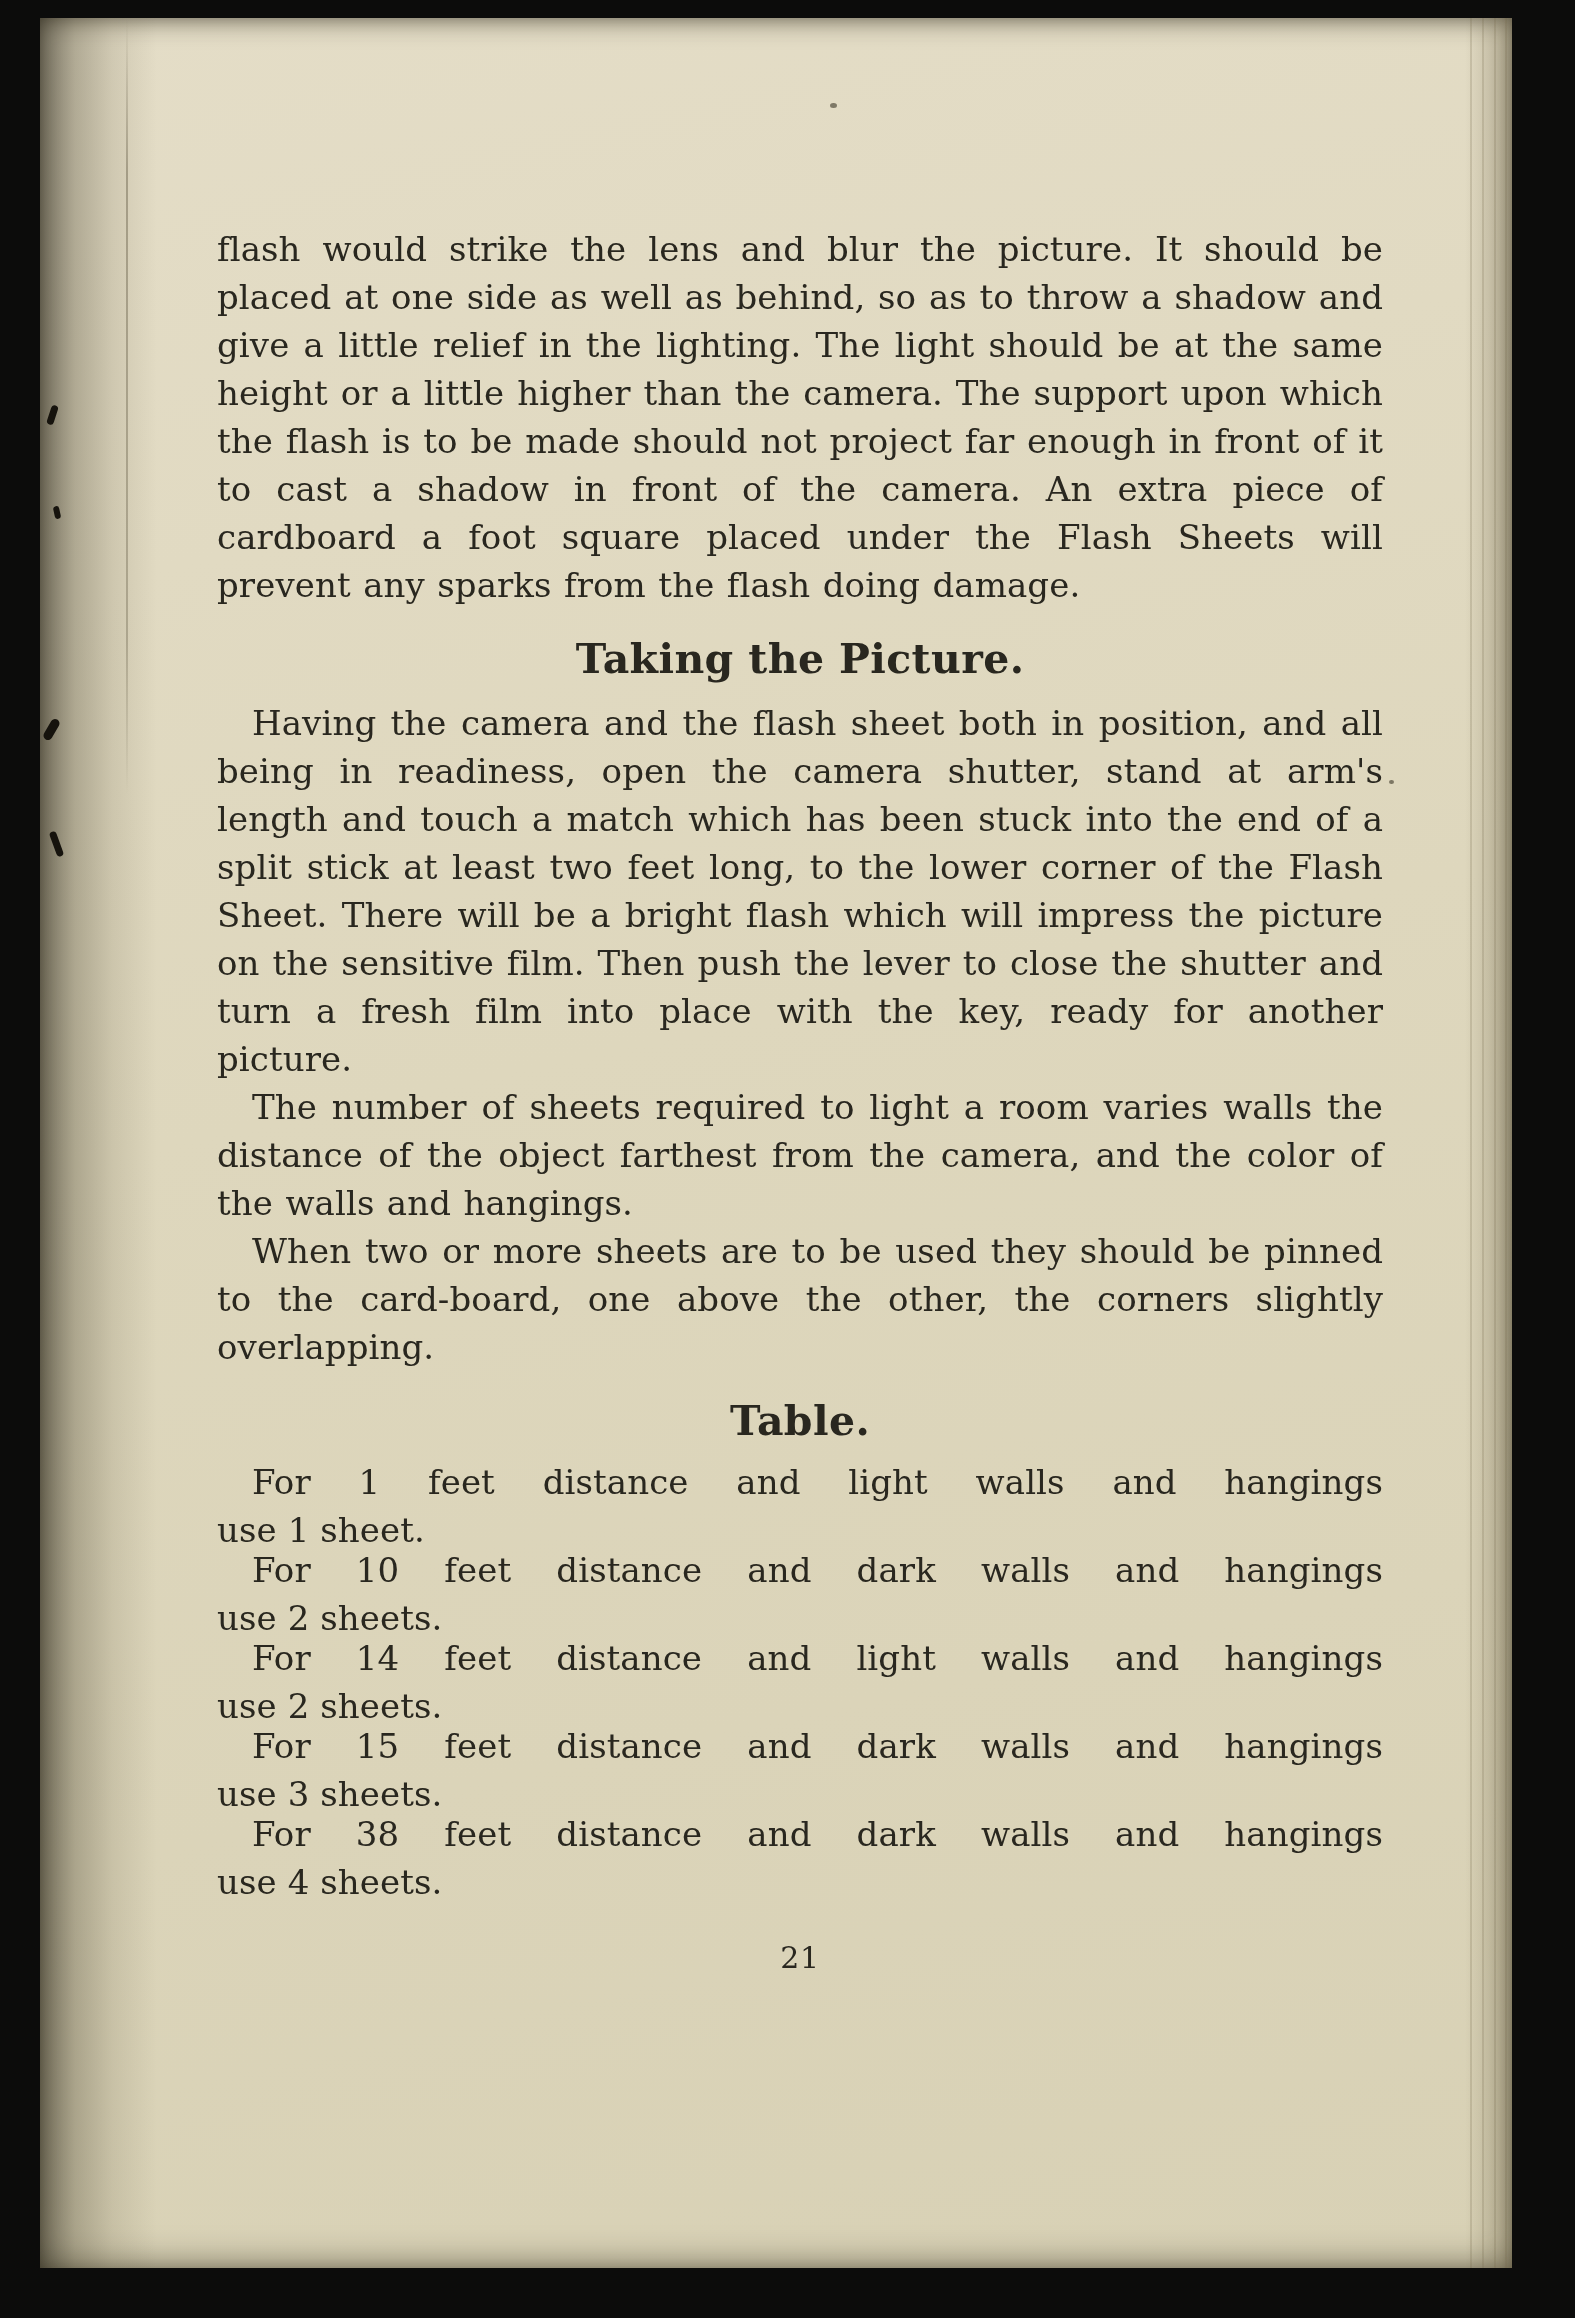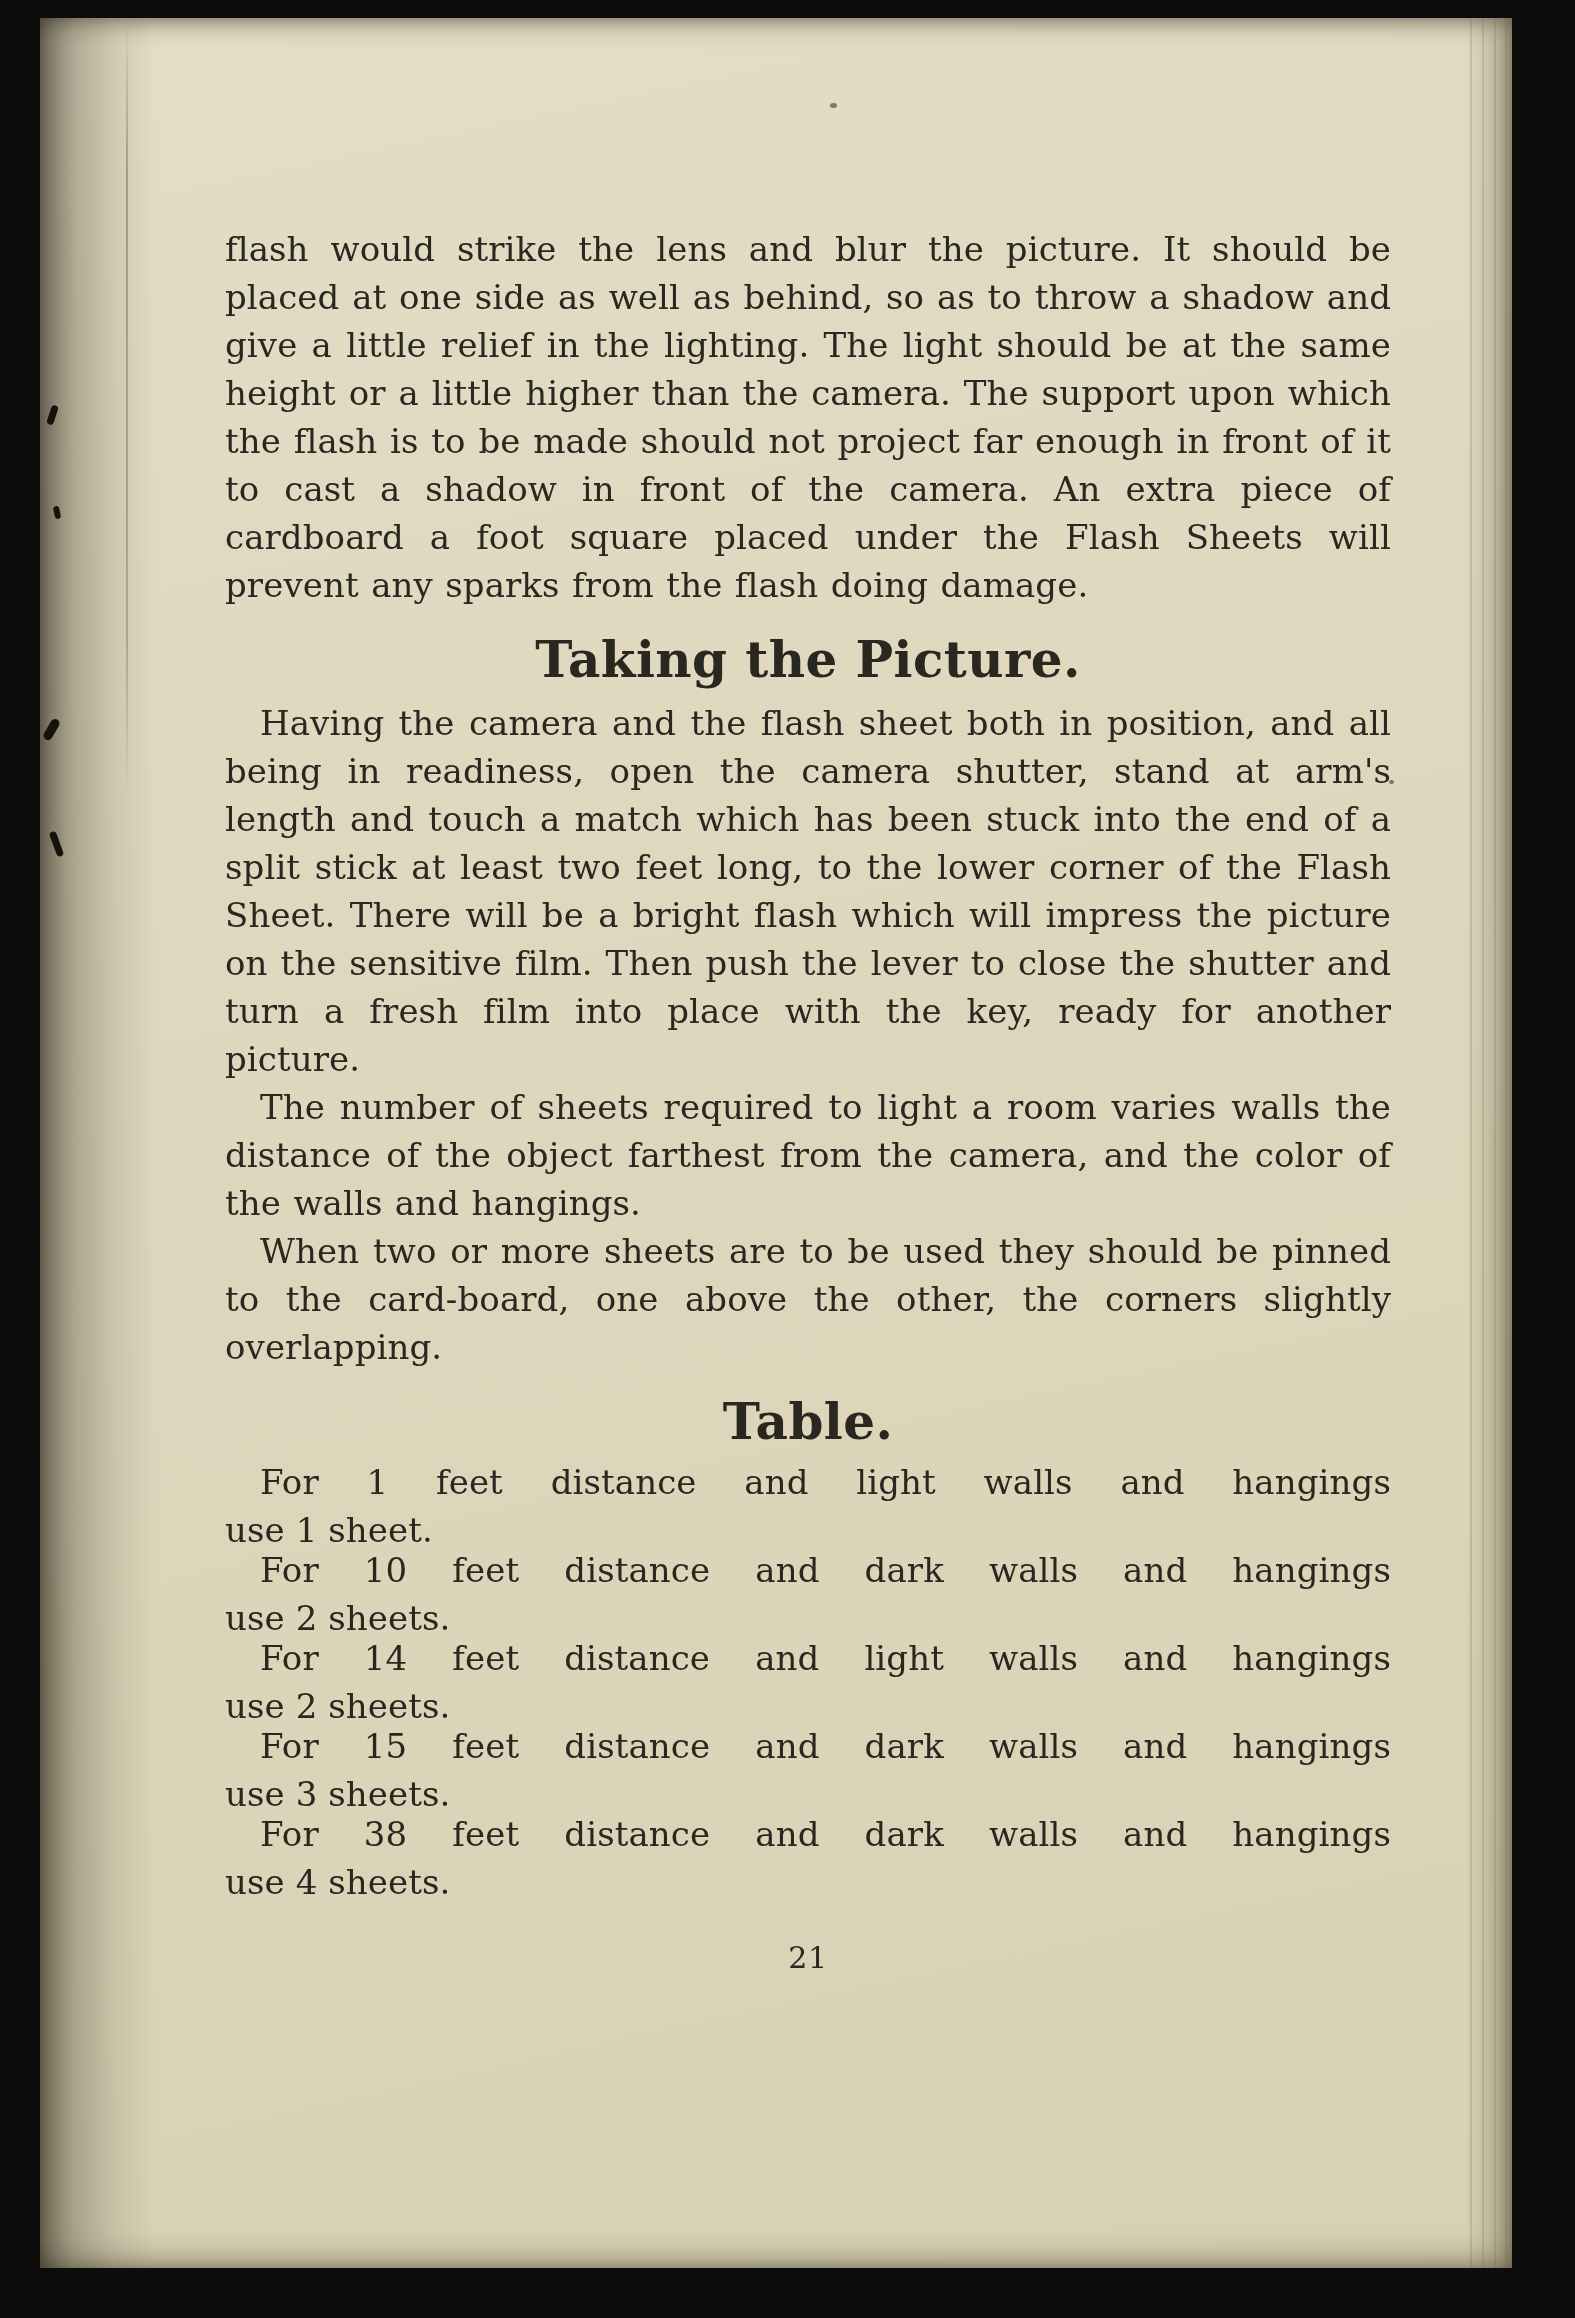--- a/index.html
+++ b/index.html
@@ -67,39 +67,39 @@
   .speck {
     position: absolute;
     background: rgba(60, 55, 40, 0.6);
     border-radius: 50%;
   }
   .speck.k1 { left: 790px; top: 85px; width: 6.6px; height: 5.1px; }
   .speck.k2 { left: 1349px; top: 762px; width: 5.1px; height: 4.4px; }
 
   .text-block {
     position: absolute;
-    left: 185px;
+    left: 177px;
     top: 207px;
     width: 1166px;
     color: #29271f;
     font-size: 34px;
     line-height: 48px;
     letter-spacing: 0.1px;
   }
   .para {
     margin: 0;
     text-align: justify;
     text-indent: 35px;
     word-spacing: 1.5px;
   }
   .para.no-indent { text-indent: 0; }
   .heading {
     margin: 28px 0 17.6px 0;
     text-align: center;
-    font-size: 50px;
+    font-size: 41px;
     font-weight: bold;
     letter-spacing: 0.4px;
     line-height: 45px;
   }
   .table-block { margin-top: 4.4px; }
   .trow { margin: 0; }
   .tline1 {
     line-height: 40px;
     text-indent: 35px;
     text-align: justify;

